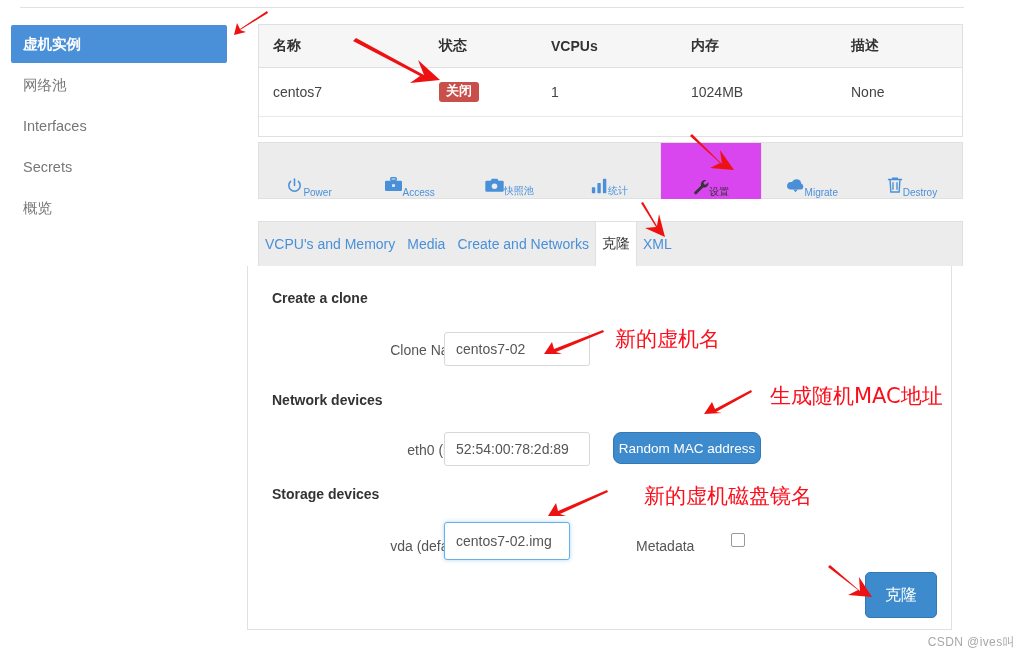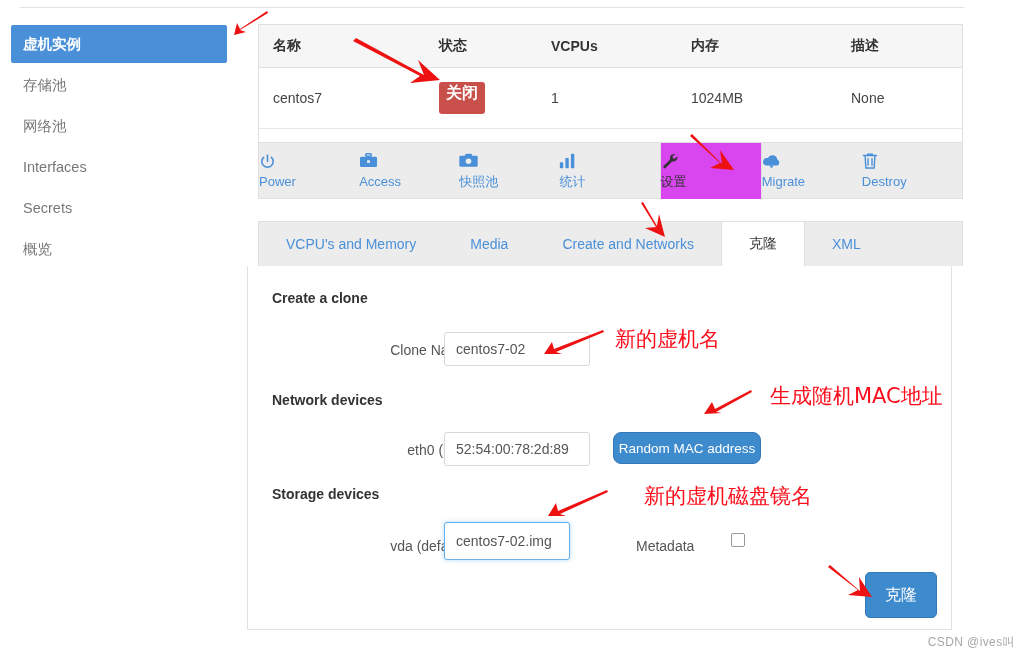--- a/index.html
+++ b/index.html
@@ -83,23 +83,23 @@
   .col-name { width: 166px; }
   .col-state { width: 112px; }
   .col-vcpus { width: 140px; }
   .col-mem { width: 160px; }
   .col-desc { width: auto; }
 
   .badge {
     display: inline-block;
     background: #c9504a;
     color: #ffffff;
-    font-size: 16px;
+    font-size: 13px;
     font-weight: bold;
-    padding: 2px 7px 12px 7px;
+    padding: 2px 7px 3px 7px;
     border-radius: 3px;
     line-height: 1.15;
   }
   .table-foot {
     height: 19px;
     border-top: 1px solid #e9e9e9;
   }
 
   
   #toolbar {
@@ -110,25 +110,25 @@
     height: 57px;
     background: #ececec;
     border: 1px solid #e0e0e0;
     box-sizing: border-box;
     display: flex;
     align-items: stretch;
   }
   .tb-item {
     flex: 1 1 0;
     display: flex;
-    flex-direction: column;
-    align-items: flex-start;
+    flex-direction: row;
+    align-items: flex-end;
     justify-content: center;
     color: #4a90d9;
-    font-size: 13px;
+    font-size: 10px;
     box-sizing: border-box;
     position: relative;
   }
   .tb-item .tb-ico {
     height: 19px;
     display: flex;
     align-items: center;
     justify-content: center;
     margin-bottom: 3px;
   }
@@ -153,21 +153,21 @@
     background: #ececec;
     border: 1px solid #e0e0e0;
     border-bottom: none;
     box-sizing: border-box;
     display: flex;
     align-items: stretch;
   }
   .st-item {
     display: flex;
     align-items: center;
-    padding: 0 27px;
+    padding: 0 6px;
     font-size: 14px;
     color: #4a90d9;
     box-sizing: border-box;
   }
   .st-item.active {
     background: #ffffff;
     color: #333333;
     border-left: 1px solid #e0e0e0;
     border-right: 1px solid #e0e0e0;
     margin-top: -1px;
@@ -264,23 +264,20 @@
 </head>
 <body>
 
 <div id="page">
 
   <div class="topline"></div>
 
   <div id="sidebar">
     <div class="side-item active">
       <span>虚机实例</span>
-    </div>
-    <div class="side-item">
-      <span>存储池</span>
     </div>
     <div class="side-item">
       <span>网络池</span>
     </div>
     <div class="side-item">
       <span>Interfaces</span>
     </div>
     <div class="side-item">
       <span>Secrets</span>
     </div>

